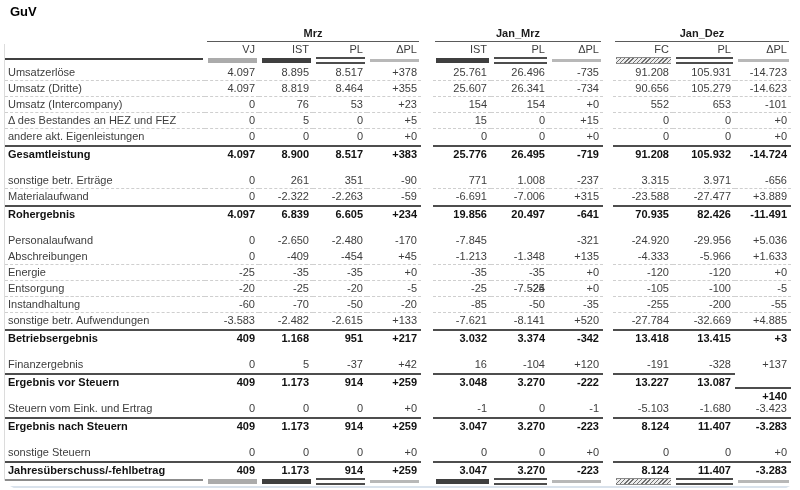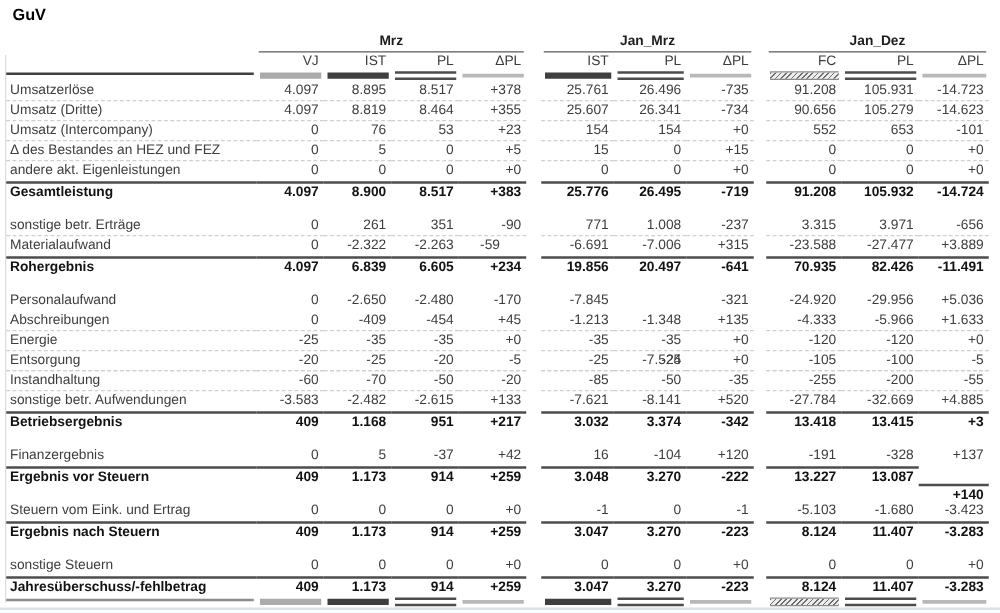--- a/index.html
+++ b/index.html
@@ -1,17 +1,17 @@
 <!DOCTYPE html>
 <html><head>
 <meta charset="utf-8">
 <style>
   html,body{margin:0;padding:0;background:#fff;}
   #app{position:relative;width:800px;height:490px;background:#ffffff;overflow:hidden;
-       font-family:"Liberation Sans",sans-serif;color:#3d3d3d;}
+       font-family:"Liberation Sans",sans-serif;color:#3d3d3d;border-radius:23px;}
   #title{position:absolute;top:4px;left:10px;font-size:13px;font-weight:bold;color:#000;}
   #left-edge{position:absolute;left:4px;top:44px;width:1px;height:438px;background:#dcdcdc;}
   #bottom-edge{position:absolute;left:0;top:486px;width:800px;height:2px;background:#d9e2ec;}
   #guv-table{position:absolute;left:5px;top:26px;width:786px;}
   .grid-row{display:grid;
     grid-template-columns:200px 54px 54px 54px 54px 12px 58px 58px 54px 10px 60px 62px 56px;}
   .grid-row > div{box-sizing:border-box;min-width:0;}
   .h-group{height:16px;}
   .h-cols{height:15px;}
   .h-marks{height:8px;}
@@ -164,21 +164,21 @@
         <div class="num sep-cell" style="grid-column: 9;">-237</div>
         <div class="num sep-cell" style="grid-column: 11;">3.315</div>
         <div class="num sep-cell" style="grid-column: 12;">3.971</div>
         <div class="num sep-cell" style="grid-column: 13;">-656</div>
       </div>
       <div class="grid-row r-normal">
         <div class="lbl" style="grid-column: 1;">Materialaufwand</div>
         <div class="num" style="grid-column: 2;">0</div>
         <div class="num" style="grid-column: 3;">-2.322</div>
         <div class="num" style="grid-column: 4;">-2.263</div>
-        <div class="num" style="grid-column: 5; text-align: center;">-59</div>
+        <div class="num" style="grid-column: 5;">-59</div>
         <div class="num" style="grid-column: 7;">-6.691</div>
         <div class="num" style="grid-column: 8;">-7.006</div>
         <div class="num" style="grid-column: 9;">+315</div>
         <div class="num" style="grid-column: 11;">-23.588</div>
         <div class="num" style="grid-column: 12;">-27.477</div>
         <div class="num" style="grid-column: 13;">+3.889</div>
       </div>
       <div class="grid-row r-total">
         <div class="lbl total-cell" style="grid-column: 1;">Rohergebnis</div>
         <div class="num total-cell" style="grid-column: 2;">4.097</div>

